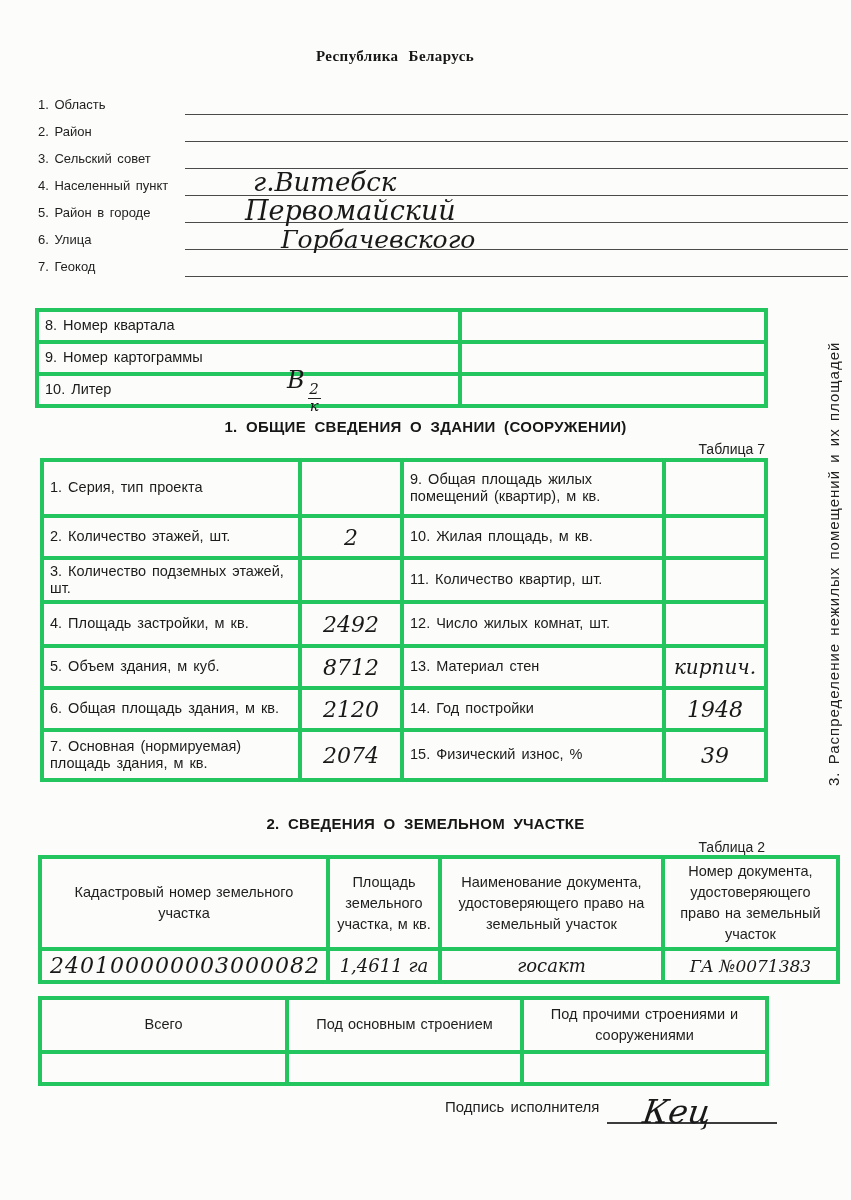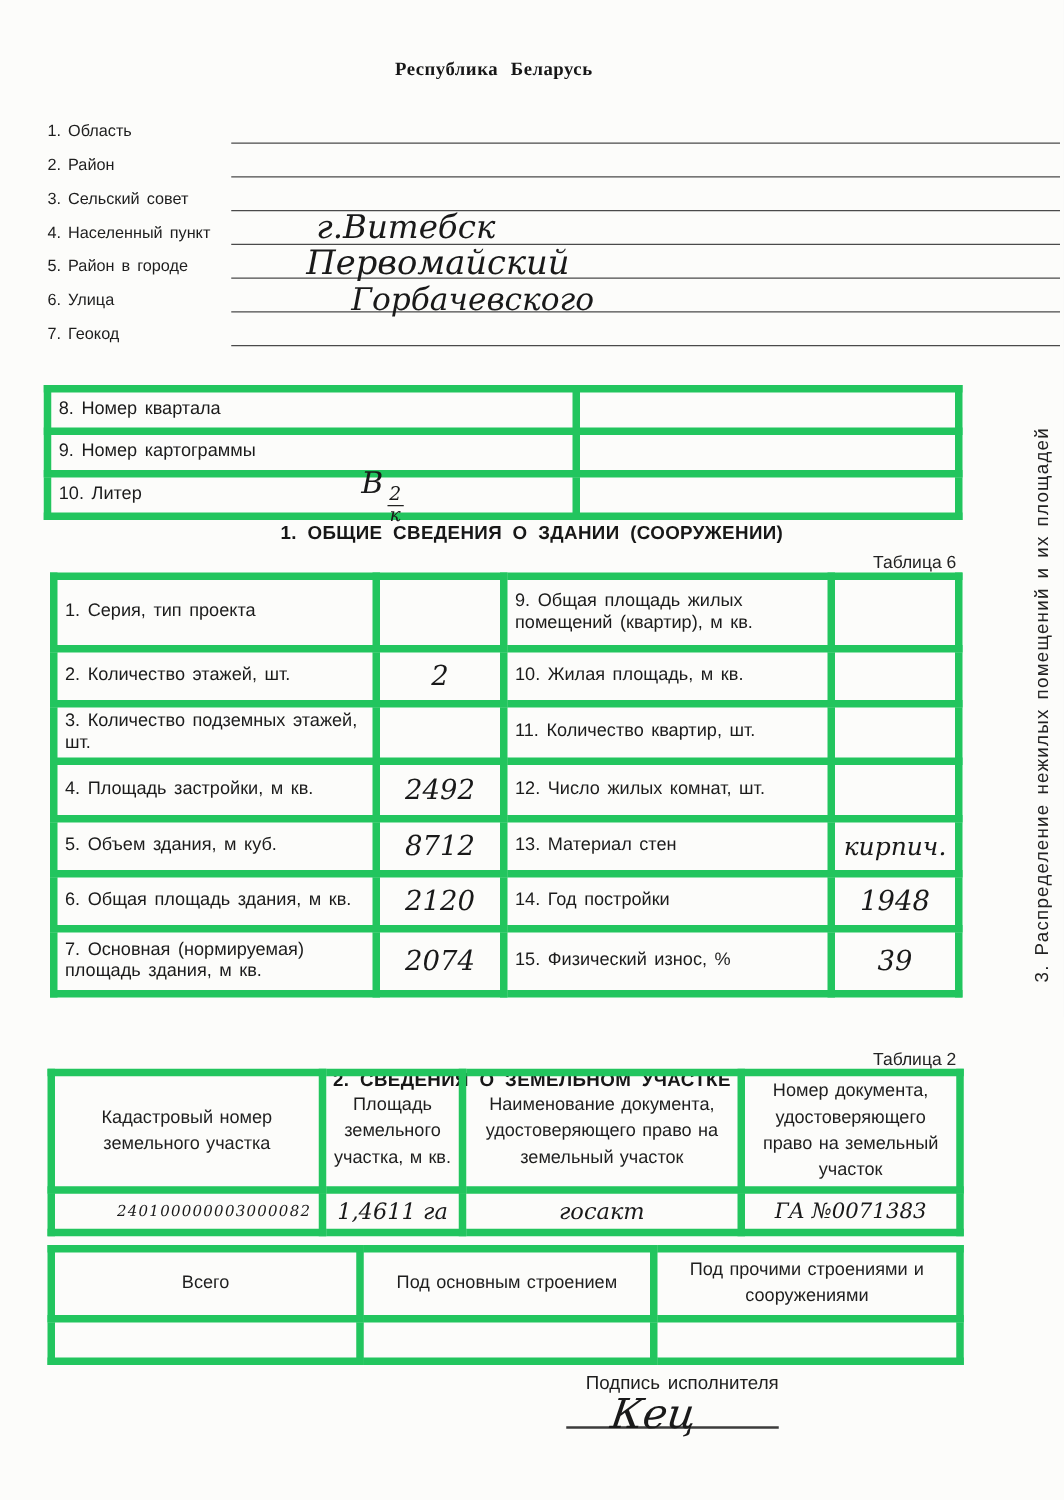--- a/index.html
+++ b/index.html
@@ -25,21 +25,21 @@
   }
   .heading{
     position:absolute;left:0;width:100%;
     text-align:center;font-weight:bold;font-size:15px;
     letter-spacing:.3px;word-spacing:4px;color:#171717;
   }
   .tbl-caption{
     position:absolute;right:86px;font-size:14px;color:#222;
   }
   table{border-collapse:collapse;table-layout:fixed;}
-  td,th{border:6px solid #22c55e;padding:2px 6px;vertical-align:middle;}
+  td,th{border:4px solid #22c55e;padding:2px 6px;vertical-align:middle;}
   .lbl{font-size:14.5px;line-height:1.2;word-spacing:2px;text-align:left;color:#1b1b1b;}
   .val{text-align:center;font-size:22px;}
   
   .title{
     position:absolute;top:48px;left:0;width:790px;
     text-align:center;font-size:15px;font-weight:bold;
     word-spacing:6px;letter-spacing:.4px;color:#171717;font-family:Liberation Serif, serif;
   }
   
   .addr{position:absolute;top:88px;left:38px;width:810px;}
@@ -65,32 +65,32 @@
   .t1 tr:nth-child(4) td{height:36px;}
   .t1 tr:nth-child(5) td{height:34px;}
   .t1 tr:nth-child(6) td{height:34px;}
   .t1 tr:nth-child(7) td{height:42px;}
   .t1 tr:nth-child(8) td{height:32px;}
   
   .t2a{position:absolute;top:855px;left:38px;}
   .t2a th{height:82px;font-size:14.5px;font-weight:normal;text-align:center;line-height:1.45;word-spacing:1px;}
   .t2a td{height:24px;}
   .t2a .val{font-size:18px;}
-  .t2a .val-cad{font-size:12px;text-align:right;padding-left:8px;letter-spacing:1px;}
+  .t2a .val-cad{font-size:22px;text-align:center;padding-left:8px;letter-spacing:1px;}
   .t2mid{
     position:absolute;top:969px;left:38px;width:715px;
     border:2px solid #2e2e2e;border-top:none;
     text-align:center;font-size:14.5px;word-spacing:2px;
     padding:3px 4px 4px 4px;color:#1b1b1b;
   }
   .t2b{position:absolute;top:996px;left:38px;}
   .t2b th{height:46px;font-size:14.5px;font-weight:normal;text-align:center;line-height:1.45;word-spacing:1px;}
   .t2b td{height:24px;}
   
-  .sig{position:absolute;top:1098px;left:445px;display:flex;align-items:flex-end;flex-direction:column;}
+  .sig{position:absolute;top:1098px;left:445px;display:flex;align-items:flex-start;}
   .sig-label{font-size:15px;word-spacing:2px;padding-bottom:2px;}
   .sig-line{position:relative;width:170px;margin-left:8px;border-bottom:2px solid #3c3c3c;height:24px;}
   .sig-scribble{position:absolute;left:36px;bottom:-9px;font-size:33px;transform:skewX(-8deg);}
   
   .side-note{
     position:absolute;left:608px;top:543px;width:460px;height:26px;
     transform:rotate(-90deg);
     font-size:15px;letter-spacing:1px;word-spacing:2px;color:#222;
     white-space:nowrap;
   }
@@ -168,21 +168,21 @@
                 <span class="ft">2</span>
                 <span class="fb">к</span>
               </span></span>
       </td>
       <td></td>
     </tr>
   </tbody>
     </table>
 
   <div class="heading" style="top:418px;">1. ОБЩИЕ СВЕДЕНИЯ О ЗДАНИИ (СООРУЖЕНИИ)</div>
-  <div class="tbl-caption" style="top:441px;">Таблица 6</div>
+  <div class="tbl-caption" style="top:441px;">Таблица 7</div>
 
   <table class="t1">
     <colgroup>
         <col style="width:258px">
         <col style="width:102px">
         <col style="width:262px">
         <col style="width:102px">
       </colgroup>
     <tbody>
         <tr>
@@ -223,21 +223,21 @@
     </tr>
     <tr>
       <td class="lbl">7. Основная (нормируемая) площадь здания, м кв.</td>
       <td class="val hw">2074</td>
       <td class="lbl">15. Физический износ, %</td>
       <td class="val hw">39</td>
     </tr>
   </tbody>
     </table>
 
-  <div class="heading" style="top:856px;">2. СВЕДЕНИЯ О ЗЕМЕЛЬНОМ УЧАСТКЕ</div>
+  <div class="heading" style="top:815px;">2. СВЕДЕНИЯ О ЗЕМЕЛЬНОМ УЧАСТКЕ</div>
   <div class="tbl-caption" style="top:839px;">Таблица 2</div>
 
   <table class="t2a">
     <colgroup>
         <col style="width:217px">
         <col style="width:112px">
         <col style="width:223px">
         <col style="width:175px">
       </colgroup>
     <tbody>

